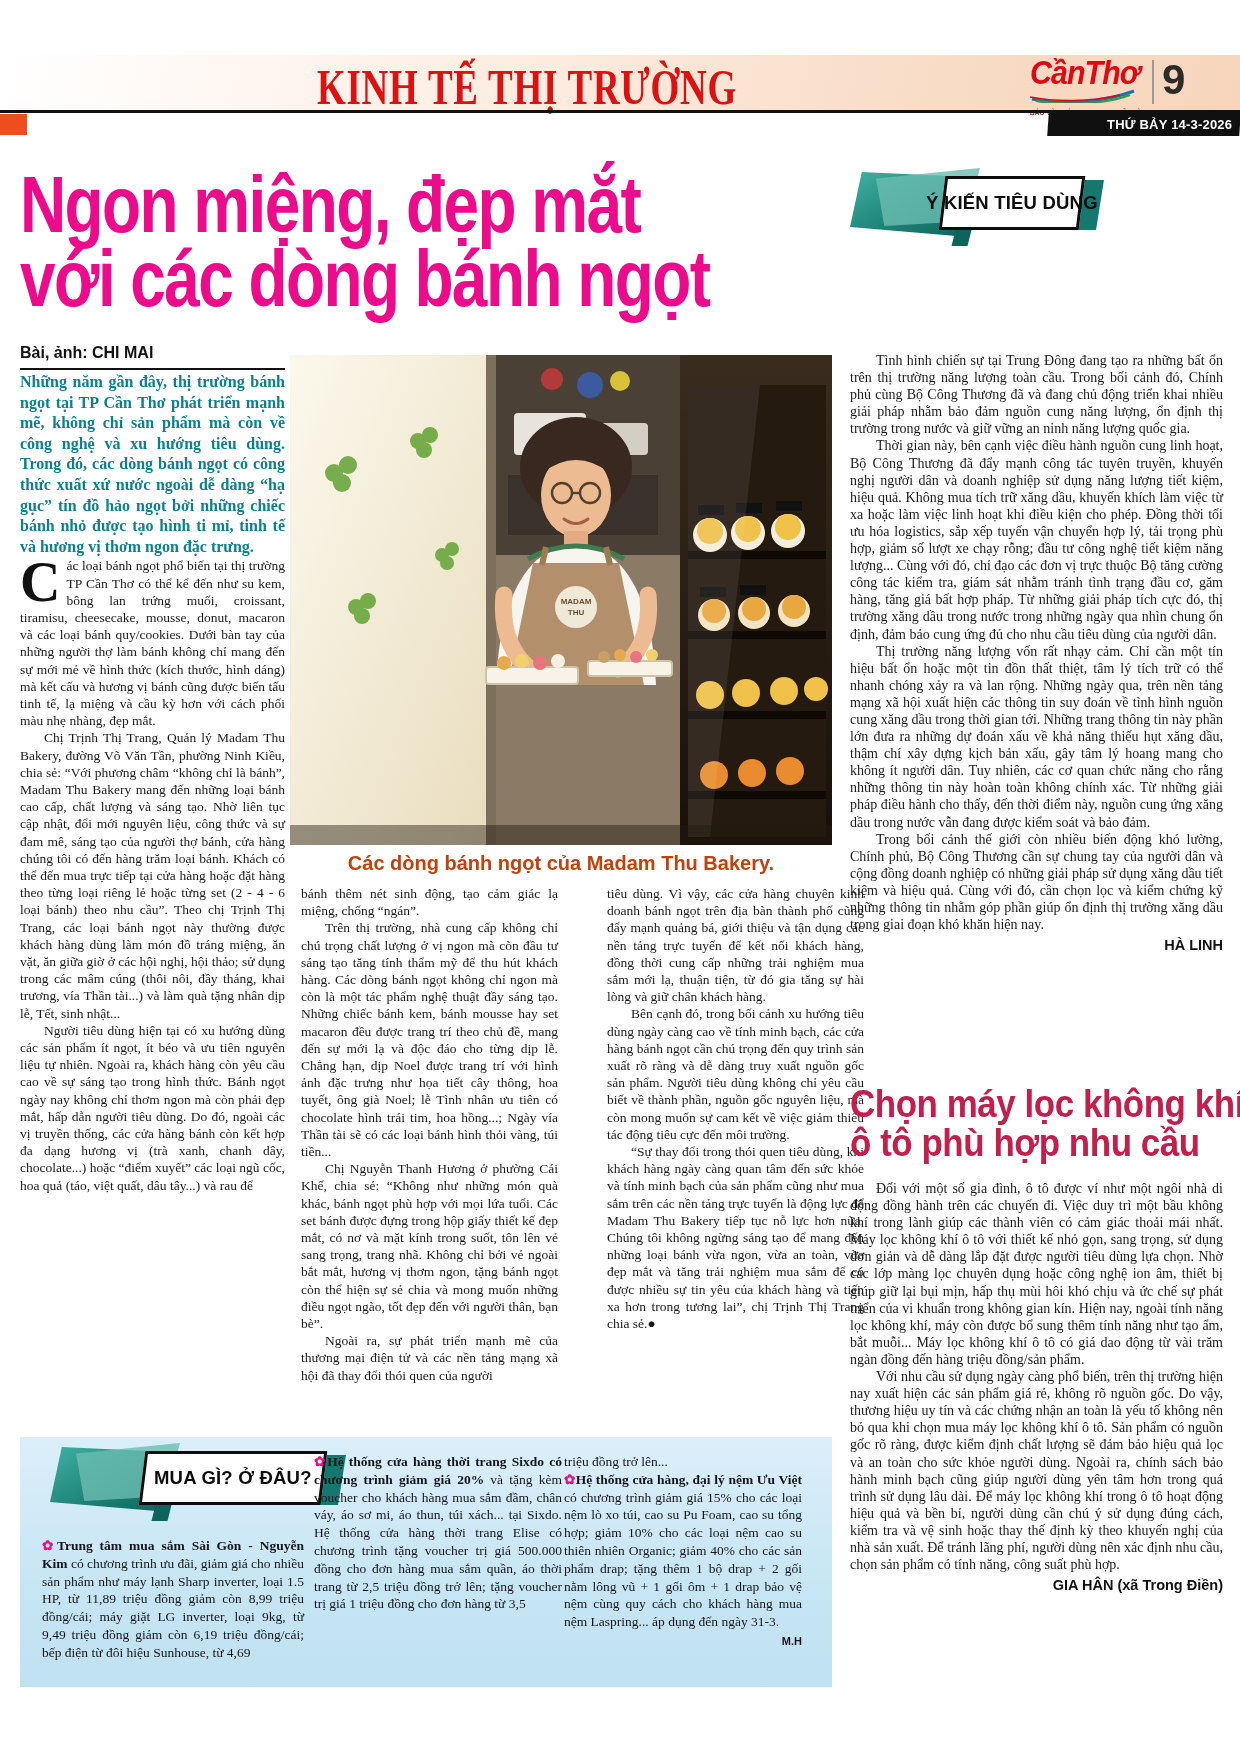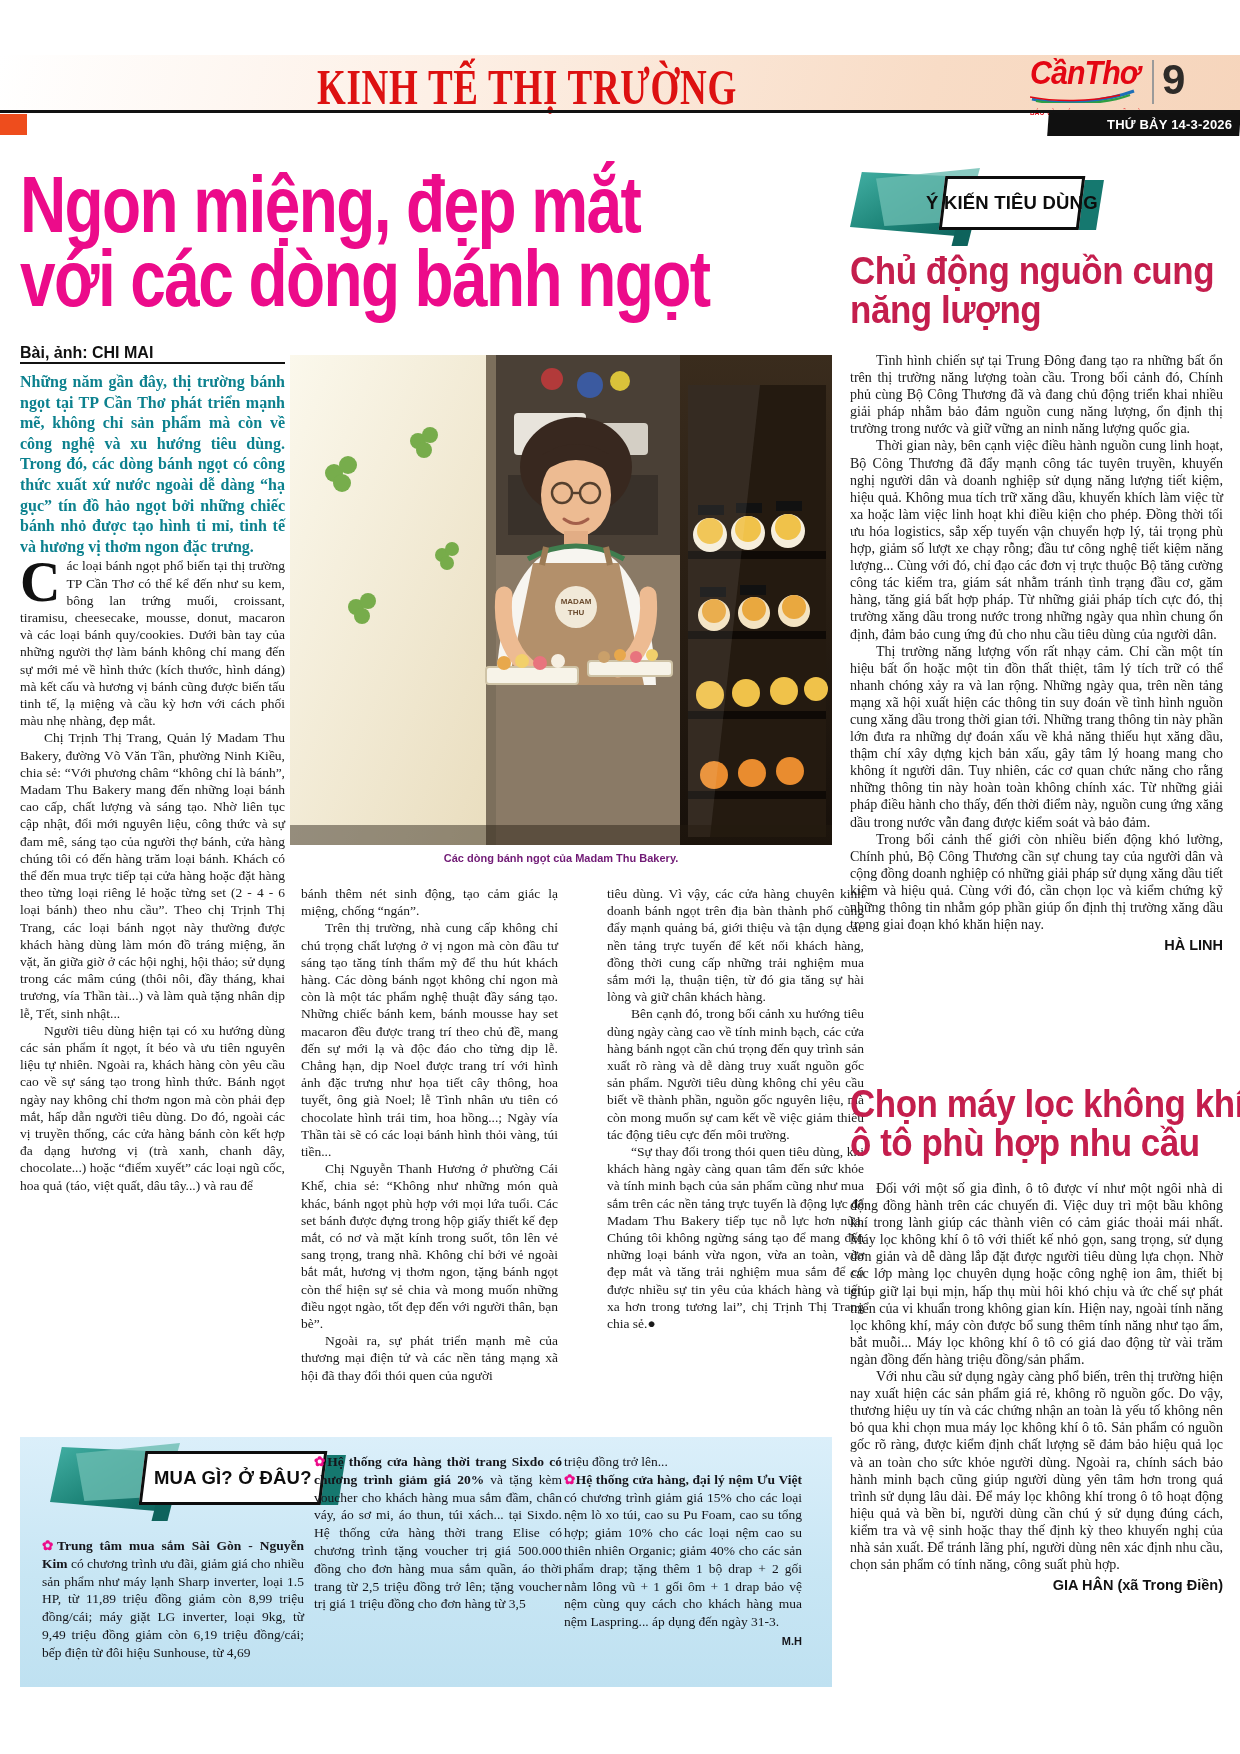--- a/index.html
+++ b/index.html
@@ -27,38 +27,38 @@
     letter-spacing:.2px;margin-top:2px;white-space:nowrap;}
   .logo-sep{left:1152px;top:60px;width:2px;height:44px;background:#9a9a9a;}
   .page-num{left:1162px;top:56px;font-family:"Liberation Sans",sans-serif;font-weight:700;
     font-size:42px;color:#2e2b28;}
 
   
   .main-title{left:20px;top:168px;width:900px;transform:scaleX(.8);transform-origin:left top;
     font-family:"Liberation Sans",sans-serif;font-weight:700;font-size:80px;line-height:.93;
     letter-spacing:-2px;color:#ec0b8a;}
   .byline{left:20px;top:344px;width:265px;font-family:"Liberation Sans",sans-serif;font-weight:700;
-    font-size:16px;color:#111;border-bottom:2px solid #111;}
+    font-size:16px;color:#111;border-bottom:2px solid #111;padding-bottom:6px;}
 
   
   .col{text-align:justify;font-size:13.5px;line-height:17.2px;color:#1a1a1a;}
   .col p{margin:0;text-indent:24px;}
   .col p.noindent{text-indent:0;}
   .lead{font-weight:700;font-size:16px;line-height:20.6px;color:#0c818e;text-align:justify;
     margin:0 0 12px 0;}
   .dropcap{float:left;font-family:"Liberation Serif",serif;font-weight:700;font-size:56px;
     line-height:46px;padding:2px 6px 0 0;color:#111;}
   .col1{left:20px;top:372px;width:265px;}
   .col2{left:301px;top:885px;width:257px;}
   .col3{left:607px;top:885px;width:257px;}
 
   .photo-box{left:290px;top:355px;width:542px;height:490px;background:#6b5a4a;}
   .photo-box svg{display:block;width:100%;height:100%;}
   .caption{left:290px;top:852px;width:542px;text-align:center;
-    font-family:"Liberation Sans",sans-serif;font-weight:700;font-size:11px;color:#701a75;}
+    font-family:"Liberation Sans",sans-serif;font-weight:700;font-size:20px;color:#c2410c;}
 
   
   .badge{height:78px;}
   .b-teal1{position:absolute;left:0;top:4px;width:118px;height:64px;
     background:linear-gradient(150deg,#43b0a4 0%,#1d8478 55%,#0e635c 100%);
     clip-path:polygon(10% 0,100% 8%,90% 100%,0 86%);}
   .b-teal2{position:absolute;left:26px;top:0;width:104px;height:58px;background:#6cbdb2;opacity:.8;
     clip-path:polygon(0 18%,100% 0,86% 92%,8% 100%);}
   .b-tail{position:absolute;right:0;top:12px;width:46px;height:50px;background:#15786f;
     transform:skewX(-9deg);}
@@ -265,24 +265,20 @@
 
   <div class="abs rcol badge" style="top:168px;width:250px;">
     <div class="b-teal1"></div>
     <div class="b-teal2"></div>
     <div class="b-tick"></div>
     <div class="b-tail"></div>
     <div class="b-label">
         <span>Ý KIẾN TIÊU DÙNG</span>
       </div>
   </div>
-  <div class="abs rcol" style="top:252px;">
-    <div class="r-title">Chủ động nguồn cung</div>
-    <div class="r-title">năng lượng</div>
-  </div>
   <div class="abs rcol r-body" style="top:352px;">
     <p>Tình hình chiến sự tại Trung Đông đang tạo ra những bất ổn trên thị trường năng lượng toàn cầu. Trong bối cảnh đó, Chính phủ cùng Bộ Công Thương đã và đang chủ động triển khai nhiều giải pháp nhằm bảo đảm nguồn cung năng lượng, ổn định thị trường trong nước và giữ vững an ninh năng lượng quốc gia.</p>
     <p>Thời gian này, bên cạnh việc điều hành nguồn cung linh hoạt, Bộ Công Thương đã đẩy mạnh công tác tuyên truyền, khuyến nghị người dân và doanh nghiệp sử dụng năng lượng tiết kiệm, hiệu quả. Không mua tích trữ xăng dầu, khuyến khích làm việc từ xa hoặc làm việc linh hoạt khi điều kiện cho phép. Đồng thời tối ưu hóa logistics, sắp xếp tuyến vận chuyển hợp lý, tải trọng phù hợp, giảm số lượt xe chạy rỗng; đầu tư công nghệ tiết kiệm năng lượng... Cùng với đó, chỉ đạo các đơn vị trực thuộc Bộ tăng cường công tác kiểm tra, giám sát nhằm tránh tình trạng đầu cơ, găm hàng, tăng giá bất hợp pháp. Từ những giải pháp tích cực đó, thị trường xăng dầu trong nước trong những ngày qua nhìn chung ổn định, đảm bảo cung ứng đủ cho nhu cầu tiêu dùng của người dân.</p>
     <p>Thị trường năng lượng vốn rất nhạy cảm. Chỉ cần một tín hiệu bất ổn hoặc một tin đồn thất thiệt, tâm lý tích trữ có thể nhanh chóng xảy ra và lan rộng. Những ngày qua, trên nền tảng mạng xã hội xuất hiện các thông tin suy đoán về tình hình nguồn cung xăng dầu trong thời gian tới. Những trang thông tin này phần lớn đưa ra những dự đoán xấu về khả năng thiếu hụt xăng dầu, thậm chí xây dựng kịch bản xấu, gây tâm lý hoang mang cho không ít người dân. Tuy nhiên, các cơ quan chức năng cho rằng những thông tin này hoàn toàn không chính xác. Từ những giải pháp điều hành cho thấy, đến thời điểm này, nguồn cung ứng xăng dầu trong nước vẫn đang được kiểm soát và bảo đảm.</p>
     <p>Trong bối cảnh thế giới còn nhiều biến động khó lường, Chính phủ, Bộ Công Thương cần sự chung tay của người dân và cộng đồng doanh nghiệp có những giải pháp sử dụng xăng dầu tiết kiệm và hiệu quả. Cùng với đó, cần chọn lọc và kiểm chứng kỹ những thông tin nhằm góp phần giúp ổn định thị trường xăng dầu trong giai đoạn khó khăn hiện nay.</p>
     <div class="sig">HÀ LINH</div>
   </div>
 
   <div class="abs rcol" style="top:1085px;">
     <div class="r-title">Chọn máy lọc không khí</div>

